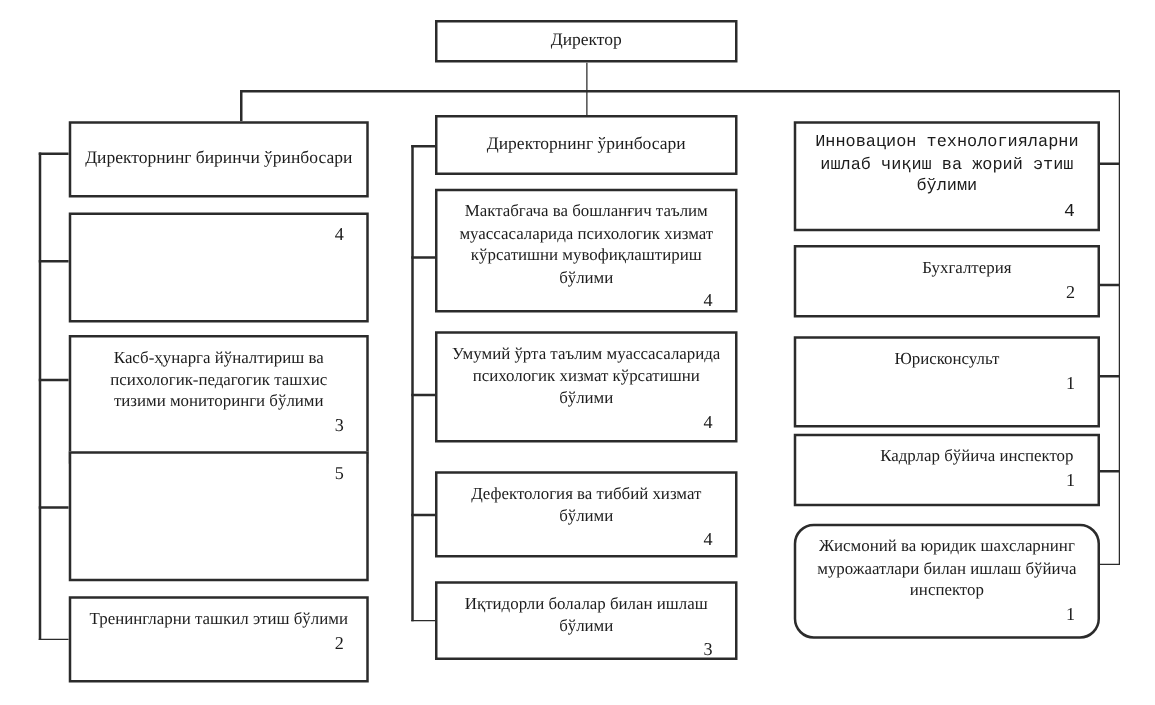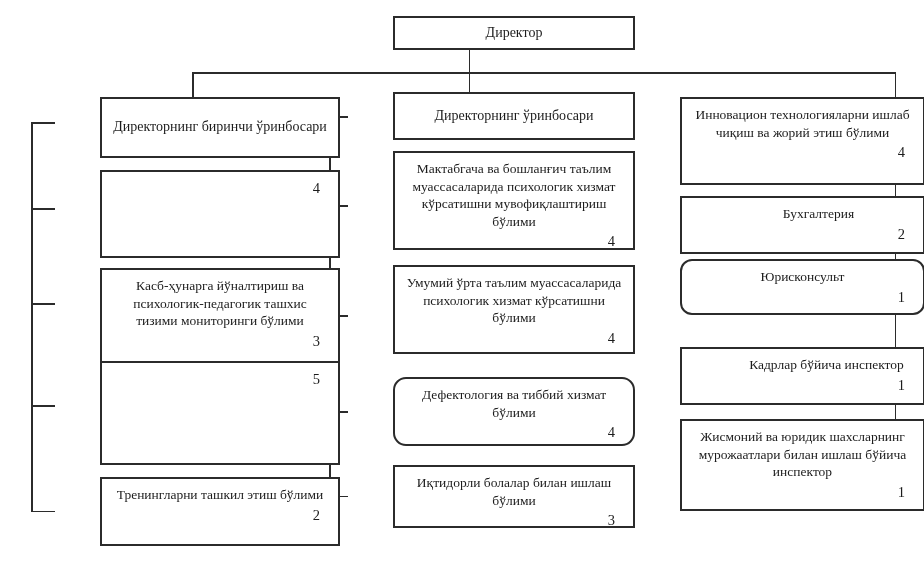--- a/index.html
+++ b/index.html
@@ -13,21 +13,20 @@
     overflow: hidden;
   }
   .box {
     position: absolute;
     box-sizing: border-box;
     border: 2px solid #2b2b2b;
     background: #ffffff;
     display: flex;
     flex-direction: column;
     text-align: center;
-    margin-left: 45px;
   }
   .box.header { justify-content: center; }
   .box.item  { justify-content: flex-start; padding-top: 6px; }
   .title {
     font-size: 13.5px;
     line-height: 1.3;
     padding: 1px 9px;
   }
   .header .title { font-size: 14px; }
   .count {
@@ -99,43 +98,43 @@
     <div class="title">Директорнинг ўринбосари</div>
   </div>
   <div class="box item" style="left:348px; top:151px; width:242px; height:99px;font-family:Liberation Serif, serif;">
     <div class="title">Мактабгача ва бошланғич таълим муассасаларида психологик хизмат кўрсатишни мувофиқлаштириш бўлими</div>
     <div class="count">4</div>
   </div>
   <div class="box item" style="left:348px; top:265px; width:242px; height:89px;">
     <div class="title">Умумий ўрта таълим муассасаларида психологик хизмат кўрсатишни бўлими</div>
     <div class="count">4</div>
   </div>
-  <div class="box item" style="left:348px; top:377px; width:242px; height:69px;border-radius:13px;">
+  <div class="box item" style="left:348px; top:377px; width:242px; height:69px;">
     <div class="title">Дефектология ва тиббий хизмат бўлими</div>
     <div class="count">4</div>
   </div>
   <div class="box item" style="left:348px; top:465px; width:242px; height:63px;">
     <div class="title">Иқтидорли болалар билан ишлаш бўлими</div>
     <div class="count">3</div>
   </div>
 
-  <div class="box item" style="left:635px; top:97px; width:245px; height:88px;">
+  <div class="box item" style="left:635px; top:97px; width:245px; height:88px;font-family:Liberation Mono, monospace;">
     <div class="title">Инновацион технологияларни ишлаб чиқиш ва жорий этиш бўлими</div>
     <div class="count">4</div>
   </div>
   <div class="box item" style="left:635px; top:196px; width:245px; height:58px;padding-left:32px;">
     <div class="title">Бухгалтерия</div>
     <div class="count">2</div>
   </div>
-  <div class="box item" style="left:635px; top:259px; width:245px; height:56px;border-radius:12px;">
+  <div class="box item" style="left:635px; top:269px; width:245px; height:73px;">
     <div class="title">Юрисконсульт</div>
     <div class="count">1</div>
   </div>
   <div class="box item" style="left:635px; top:347px; width:245px; height:58px;padding-left:48px;">
     <div class="title">Кадрлар бўйича инспектор</div>
     <div class="count">1</div>
   </div>
-  <div class="box item" style="left:635px; top:419px; width:245px; height:92px;">
+  <div class="box item" style="left:635px; top:419px; width:245px; height:92px;border-radius:16px;">
     <div class="title">Жисмоний ва юридик шахсларнинг мурожаатлари билан ишлаш бўйича инспектор</div>
     <div class="count bottom">1</div>
   </div>
 
 </div>
 
 </body></html>

